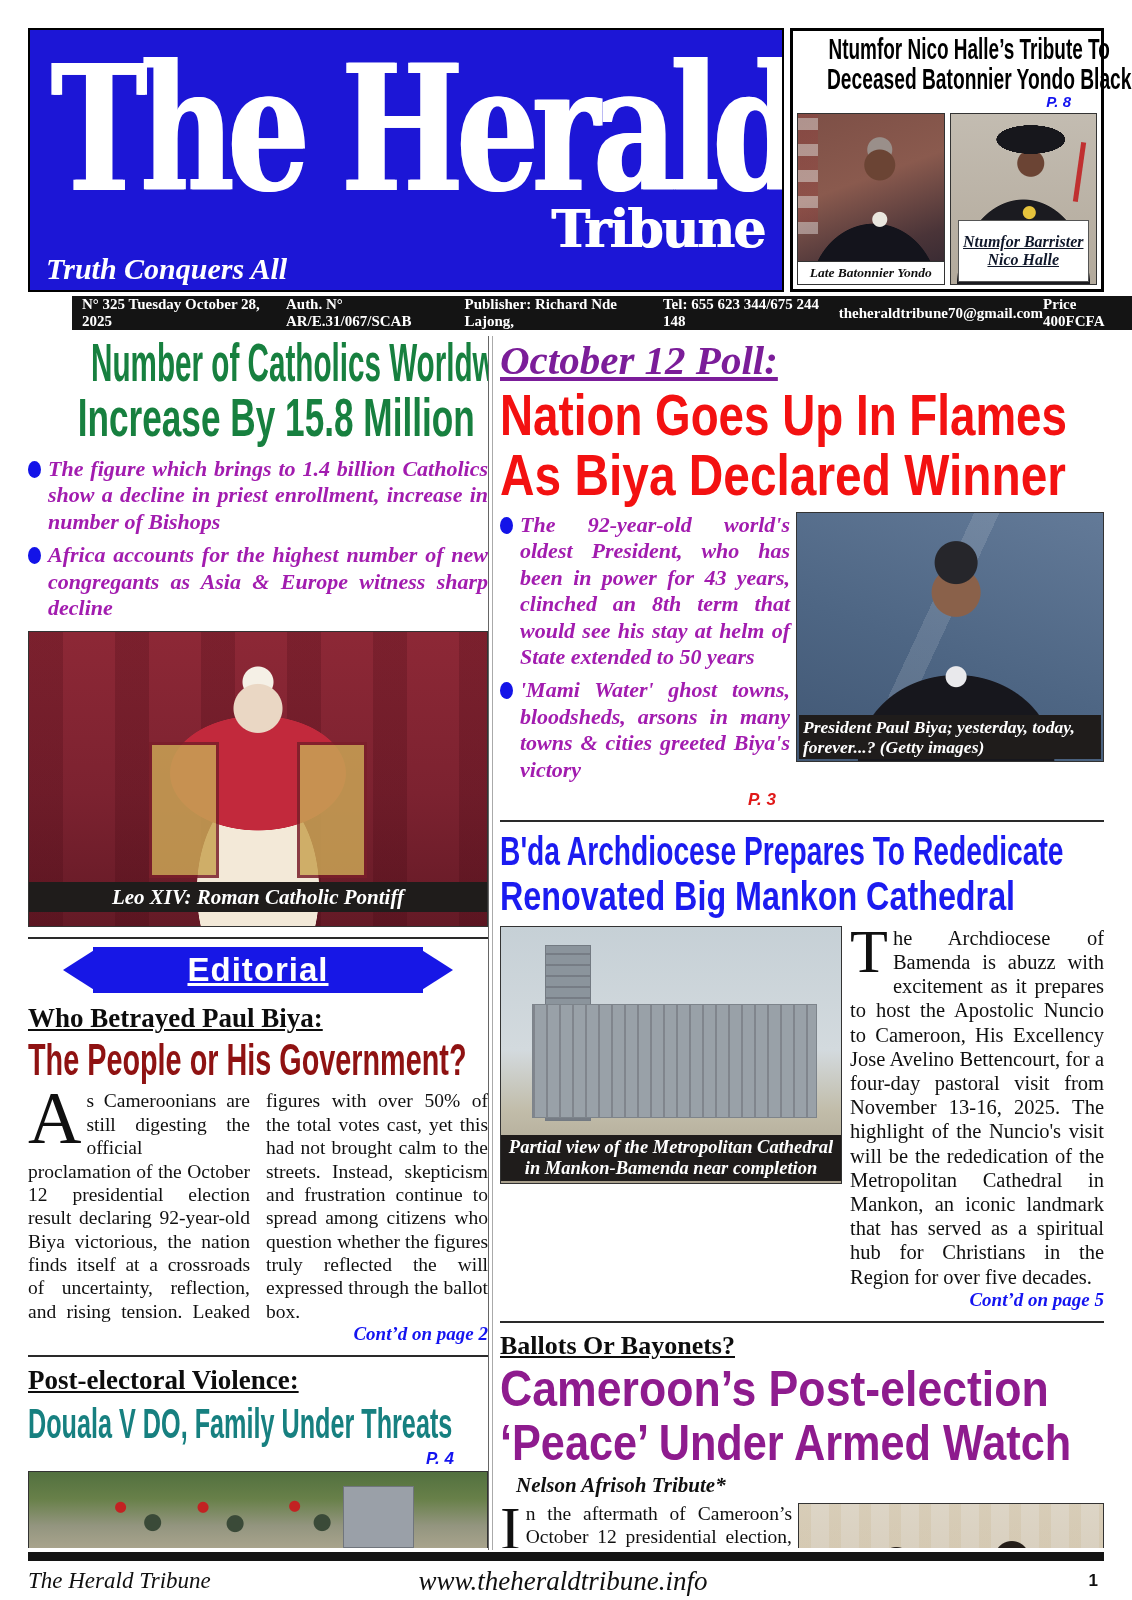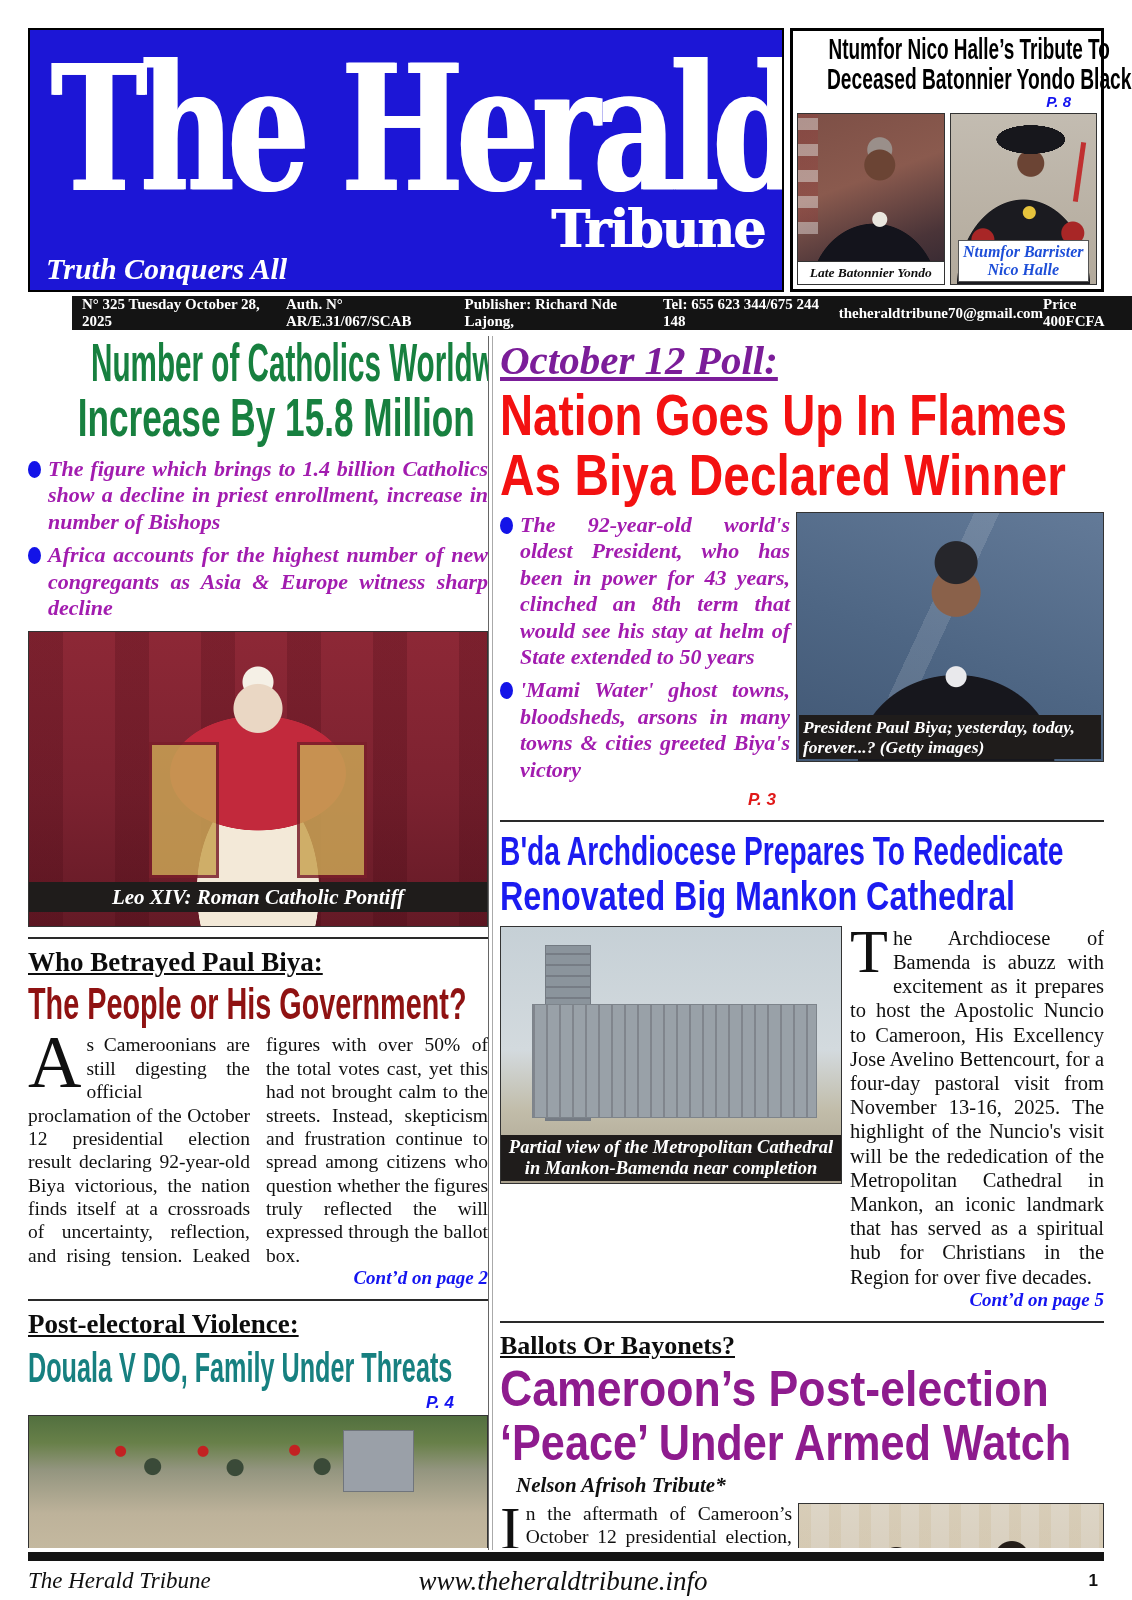--- a/index.html
+++ b/index.html
@@ -40,23 +40,23 @@
       radial-gradient(circle at 55% 29%, #6b4434 13px, transparent 14px),
       radial-gradient(circle at 54% 58%, #e6c33c 6px, transparent 7px),
       radial-gradient(circle at 22% 74%, #a82626 11px, transparent 12px),
       radial-gradient(circle at 84% 70%, #a82626 11px, transparent 12px),
       radial-gradient(ellipse 72px 95px at 50% 102%, #1b1b20 92%, transparent 93%),
       linear-gradient(180deg,#c3bcb1 0%,#b3aa9c 100%);}
   .halle-tassel{position:absolute;right:14px;top:28px;width:5px;height:60px;background:#c03030;transform:rotate(8deg);}
   .trib-cap-left{position:absolute;left:0;right:0;bottom:0;background:#fff;color:#111;
       font-style:italic;font-weight:bold;font-size:13.5px;text-align:center;height:22px;line-height:22px;
       border-top:1px solid #333;}
-  .trib-cap-right{position:absolute;left:5%;right:5%;bottom:2px;background:#fff;color:#1d4ed8;
+  .trib-cap-right{position:absolute;left:5%;right:5%;bottom:2px;background:#fff;color:#0f172a;
       border:1px solid #555;font-style:italic;font-weight:bold;font-size:16px;line-height:18px;
-      text-align:center;padding:2px 0;}
+      text-align:center;padding:12px 0;text-decoration:underline;}
 
   
   .infobar{position:absolute;left:28px;top:296px;width:1076px;height:34px;background:#141414;
            color:#fff;display:flex;align-items:center;justify-content:space-between;
            padding:0 10px;box-sizing:border-box;font-weight:bold;font-size:15px;margin-left:44px;}
 
   
   .col-left{position:absolute;left:28px;top:336px;width:460px;height:1212px;overflow:hidden;}
   .col-right{position:absolute;left:500px;top:336px;width:604px;height:1212px;overflow:hidden;}
   .divider-v{position:absolute;left:488px;top:336px;width:5px;height:1214px;
@@ -234,20 +234,25 @@
     </div>
 
     <div class="photo photo-pope">
       <div class="tapestry" style="left:120px;"></div>
       <div class="tapestry" style="right:120px;"></div>
       <div class="caption-strip cap-pope">Leo XIV: Roman Catholic Pontiff</div>
     </div>
 
     <hr class="rule">
 
+    <div class="ribbon">
+      <div class="ribbon-body">
+        <span class="ribbon-label">Editorial</span>
+      </div>
+    </div>
 
     <div class="kicker ed-kicker">Who Betrayed Paul Biya:</div>
     <div class="hl-line" style="height:48px;text-align:center;">
       <span class="cond ed-headline">The People or His Government?</span>
     </div>
 
     <div class="body-2col">
       <span class="dropcap dc-a">A</span><span>s Cameroonians are still digesting the official proclamation of the October 12 presidential election result declaring 92-year-old Biya victorious, the nation finds itself at a crossroads of uncertainty, reflection, and rising tension. Leaked figures with over 50% of the total votes cast, yet this had not brought calm to the streets. Instead, skepticism and frustration continue to spread among citizens who question whether the figures truly reflected the will expressed through the ballot box.</span>
     </div>
     <div class="contd">Cont’d on page 2</div>

